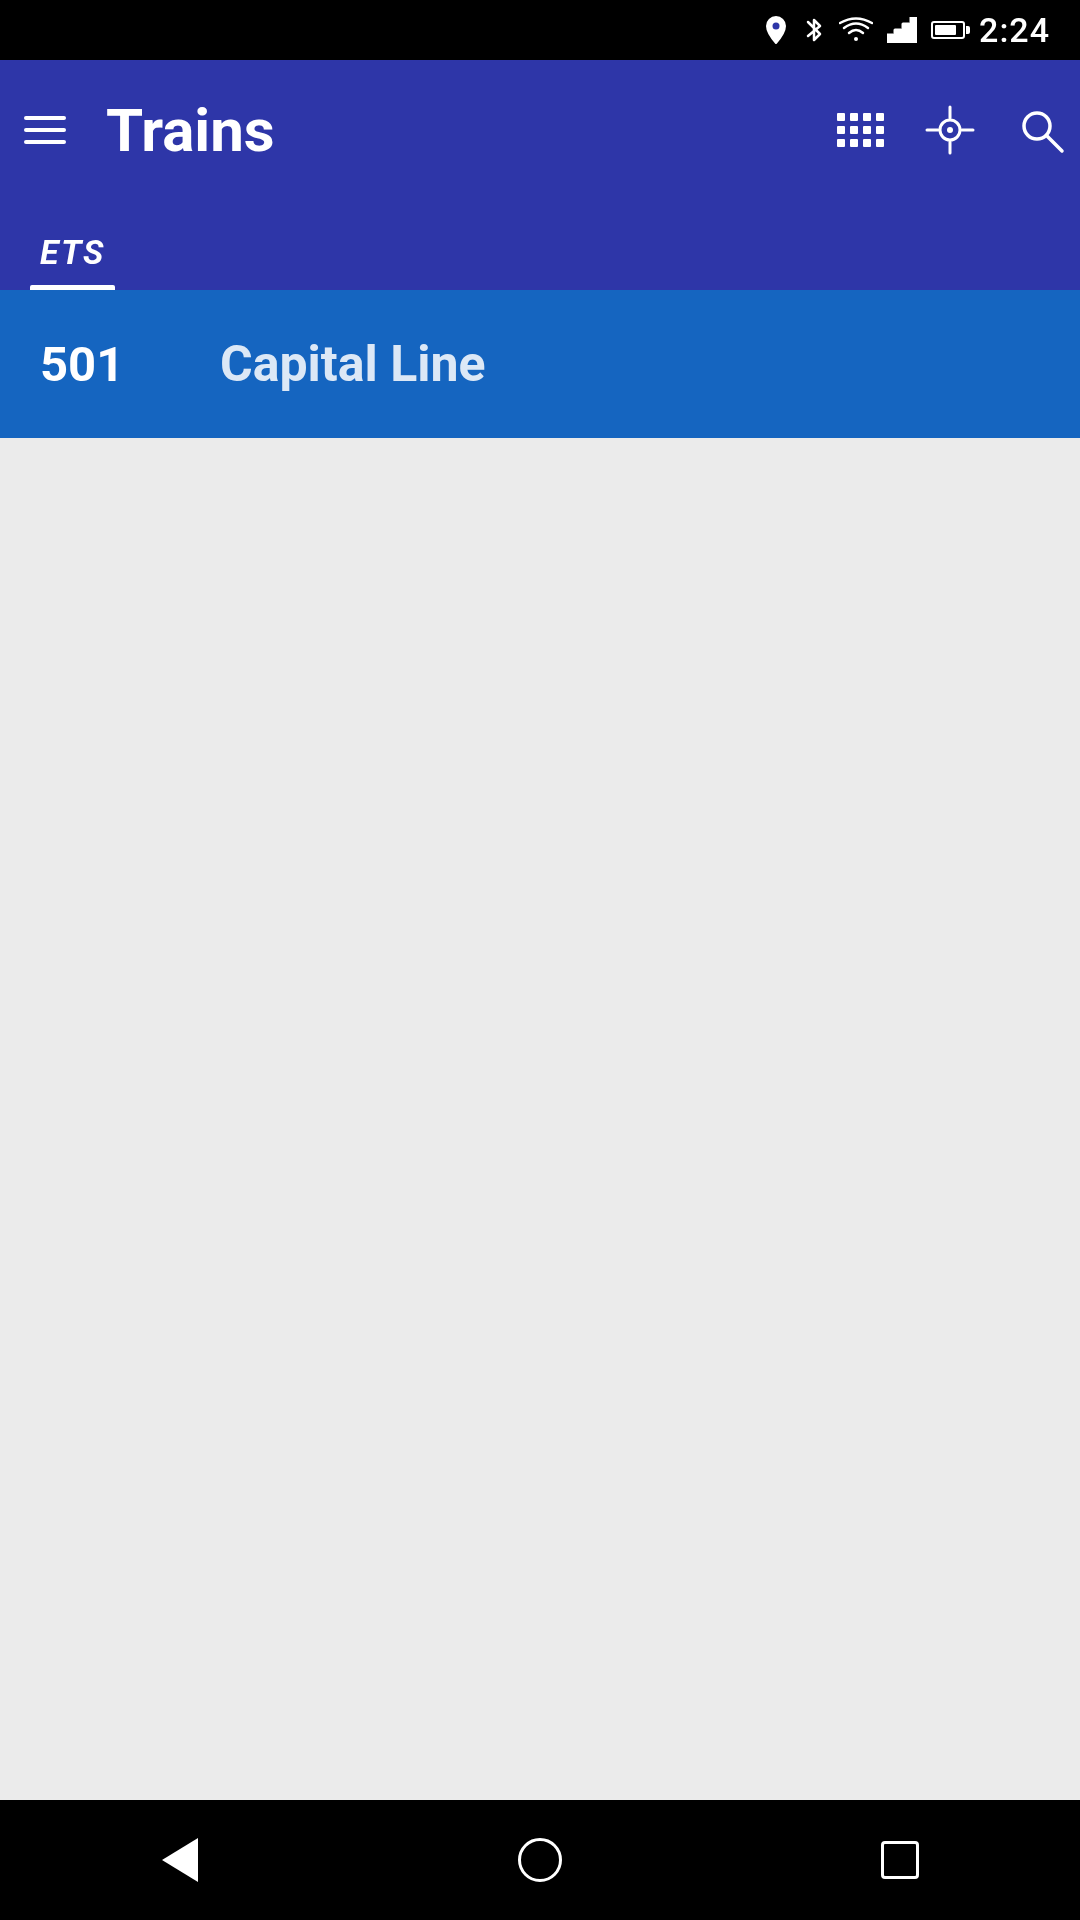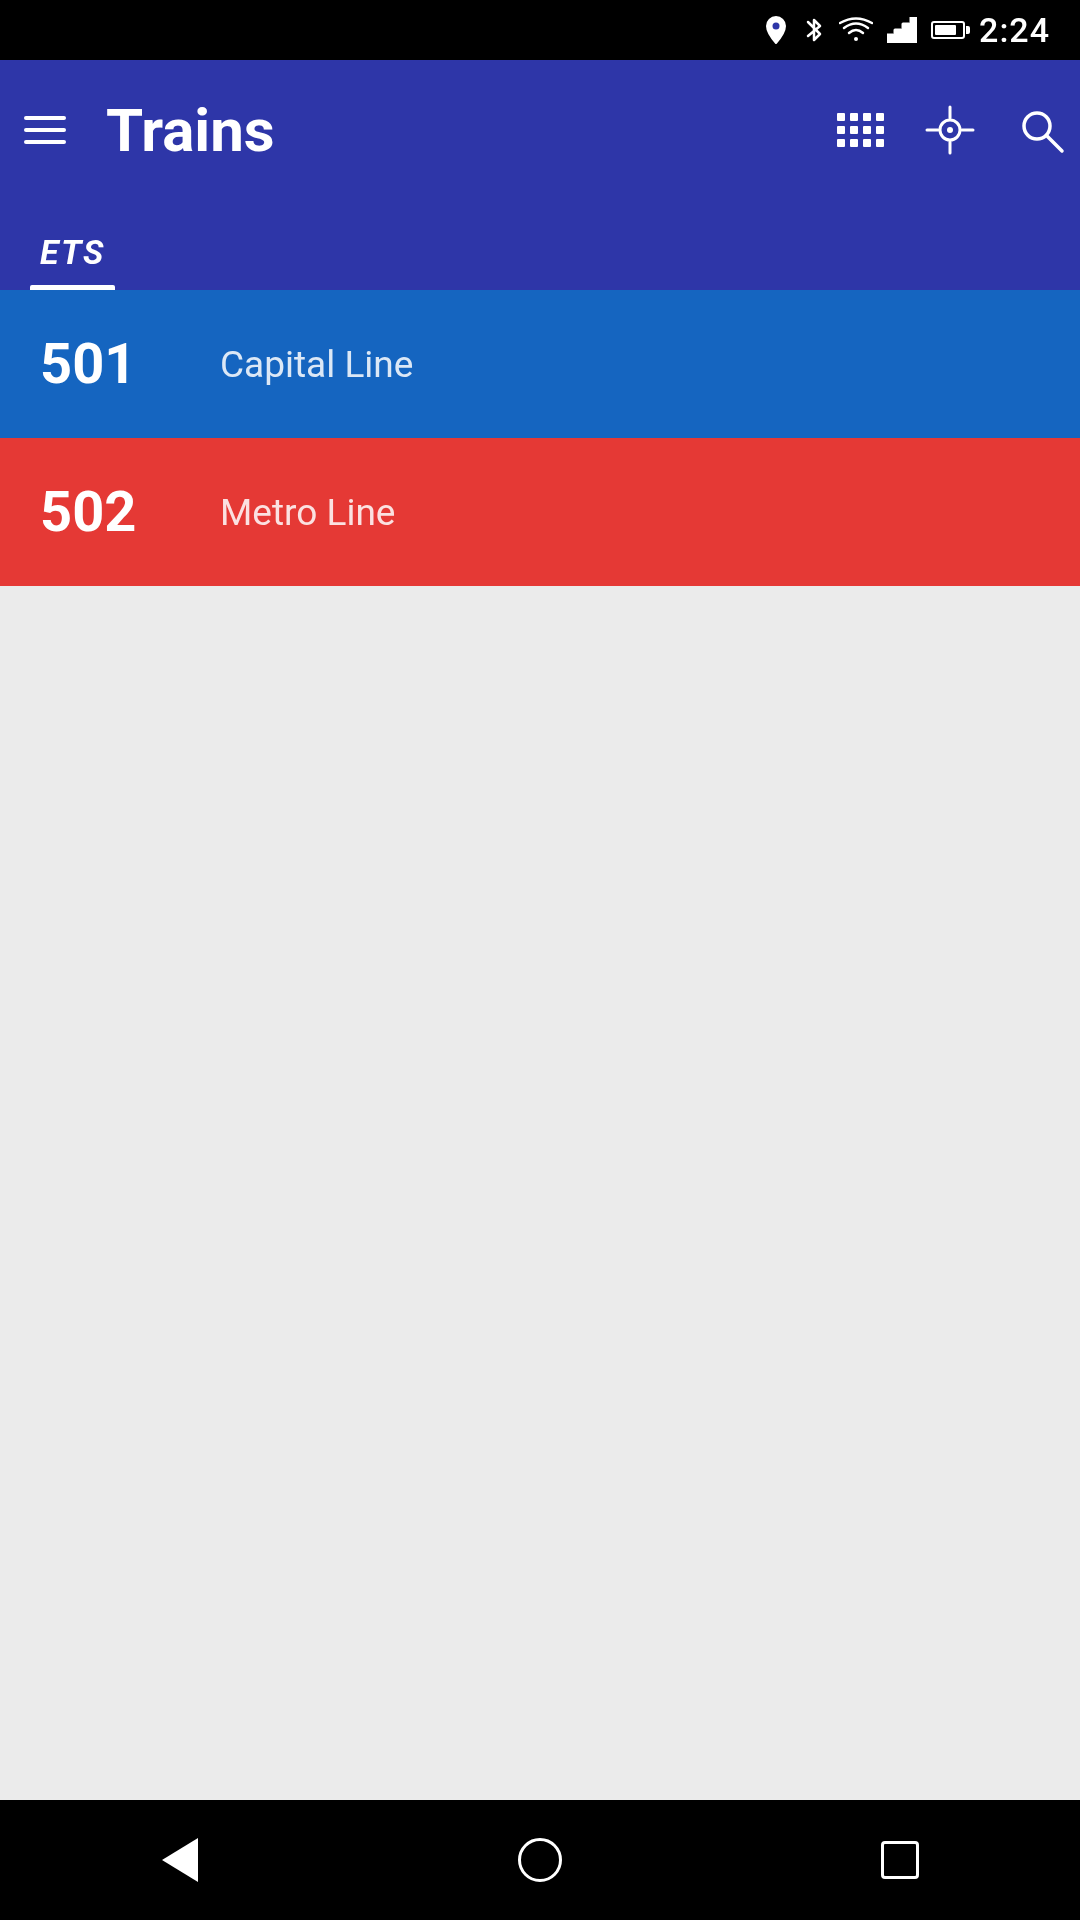--- a/index.html
+++ b/index.html
@@ -213,29 +213,29 @@
     .train-item-501 {
       background: #1565C0;
     }
 
     .train-item-502 {
       background: #E53935;
     }
 
     .train-number {
       color: #fff;
-      font-size: 56px;
+      font-size: 49px;
       font-weight: 700;
       min-width: 160px;
     }
 
     .train-name {
       color: rgba(255,255,255,0.85);
-      font-size: 37px;
-      font-weight: 400;
+      font-size: 50px;
+      font-weight: 700;
       margin-left: 20px;
     }
 
     
     .empty-area {
       flex: 1;
       background: #EBEBEB;
     }
 
     
@@ -379,24 +379,20 @@
     <span class="tab-label">ETS</span>
     <div class="tab-indicator"></div>
   </div>
 </div>
 
 <div class="train-list">
   <div class="train-item train-item-501">
     <span class="train-number">501</span>
     <span class="train-name">Capital Line</span>
   </div>
-  <div class="train-item train-item-502">
-    <span class="train-number">502</span>
-    <span class="train-name">Metro Line</span>
-  </div>
   <div class="empty-area"></div>
 </div>
 
 <div class="bottom-nav">
   <div class="nav-btn">
     <div class="back-triangle"></div>
   </div>
   <div class="nav-btn">
     <div class="home-circle"></div>
   </div>

